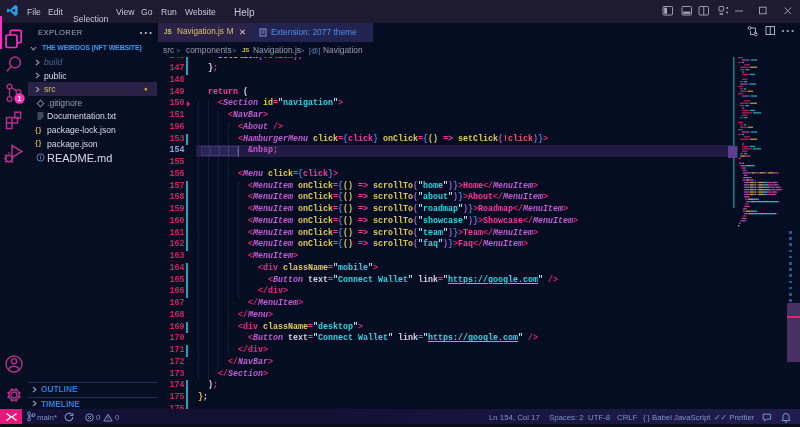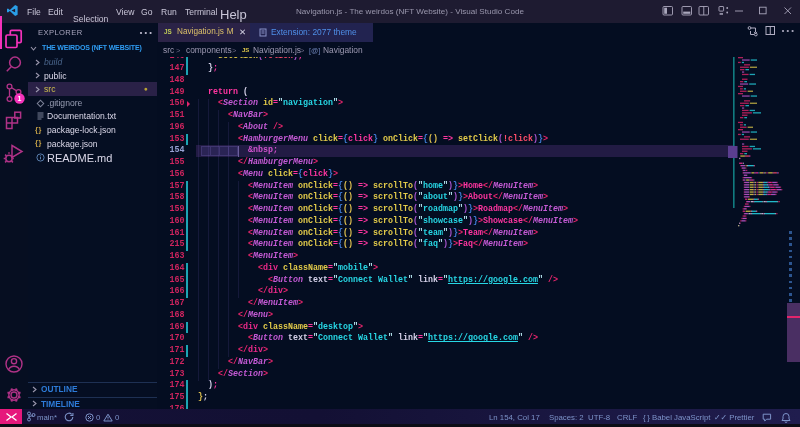--- a/index.html
+++ b/index.html
@@ -33,23 +33,22 @@
 <div style="position:absolute;left:0;top:0;width:800px;height:23px;background:#1e1b31">
 <svg width="11" height="11" style="position:absolute;left:6.5px;top:4.5px" viewBox="0 0 100 100">
  <path d="M96.5 10.7 L73.8 0 L25.7 45.3 L8.9 32.2 L0 36.7 v26.6 l8.9 4.5 L25.7 54.7 L73.8 100 L96.5 89.3 Z M73.8 66.6 L40.2 50 L73.8 33.4 Z" fill="#2a9fe8"></path>
 </svg>
 <span style="position:absolute;left:27px;top:7px;font-size:8.6px;color:#c9c6d8">File</span>
     <span style="position:absolute;left:48px;top:7px;font-size:8.6px;color:#c9c6d8">Edit</span>
     <span style="position:absolute;left:73px;top:14px;font-size:8.6px;color:#c9c6d8">Selection</span>
     <span style="position:absolute;left:116px;top:7px;font-size:8.6px;color:#c9c6d8">View</span>
     <span style="position:absolute;left:141px;top:7px;font-size:8.6px;color:#c9c6d8">Go</span>
     <span style="position:absolute;left:161px;top:7px;font-size:8.6px;color:#c9c6d8">Run</span>
-    <span style="position:absolute;left:185px;top:7px;font-size:8.6px;color:#c9c6d8">Terminal</span>
-    <span style="position:absolute;left:220px;top:7px;font-size:13px;color:#c9c6d8">Help</span>
-<span style="position:absolute;left:296px;top:7px;font-size:8.1px;color:#9a97ad">Navigation.js - The weirdos (NFT Website) - Visual Studio Code</span>
+    <span style="position:absolute;left:185px;top:7px;font-size:8.6px;color:#c9c6d8">Website</span>
+    <span style="position:absolute;left:234px;top:7px;font-size:10px;color:#c9c6d8">Help</span>
 <svg width="140" height="16" style="position:absolute;left:660px;top:3px" fill="none" stroke="#aaa7bc" stroke-width="0.9">
  <rect x="3" y="3.5" width="9.5" height="8.5" rx="1"></rect>
       <rect x="4.2" y="4.7" width="2.8" height="6.1" fill="#aaa7bc" stroke="none"></rect>
  <rect x="22" y="3.5" width="9.5" height="8.5" rx="1"></rect>
       <rect x="23.2" y="8.6" width="7.1" height="2.2" fill="#aaa7bc" stroke="none"></rect>
  <rect x="39" y="3.5" width="9.5" height="8.5" rx="1"></rect>
       <path d="M43.75 3.5 v8.5"></path>
  <rect x="59" y="3.5" width="4.6" height="4.6" rx="0.5"></rect>
       <circle cx="67.2" cy="5" r="0.9" fill="#aaa7bc" stroke="none"></circle>
       <circle cx="67.2" cy="9.5" r="0.9" fill="#aaa7bc" stroke="none"></circle>
@@ -226,34 +225,33 @@
 <div class="cl" style="top:98.47px"><span class="t-sp">    </span><span class="t-tagp">&lt;</span><span class="t-tag">Section</span><span class="t-sp"> </span><span class="t-attr">id</span><span class="t-eq">=</span><span class="t-strq">"</span><span class="t-str">navigation</span><span class="t-strq">"</span><span class="t-tagp">&gt;</span></div>
 <div class="ln" style="top:110.22px">151</div>
 <div class="cl" style="top:110.22px"><span class="t-sp">      </span><span class="t-tagp">&lt;</span><span class="t-tag">NavBar</span><span class="t-tagp">&gt;</span></div>
 <div class="ln" style="top:121.97px">196</div>
 <div class="cl" style="top:121.97px"><span class="t-sp">        </span><span class="t-tagp">&lt;</span><span class="t-tag">About</span><span class="t-sp"> </span><span class="t-tagp">/&gt;</span></div>
 <div class="ln" style="top:133.72px">153</div>
 <div class="cl" style="top:133.72px"><span class="t-sp">        </span><span class="t-tagp">&lt;</span><span class="t-tag">HamburgerMenu</span><span class="t-sp"> </span><span class="t-attr">click</span><span class="t-eq">=</span><span class="t-brB">{</span><span class="t-var">click</span><span class="t-brB">}</span><span class="t-sp"> </span><span class="t-attr">onClick</span><span class="t-eq">=</span><span class="t-brB">{</span><span class="t-brG">()</span><span class="t-sp"> </span><span class="t-eq">=&gt;</span><span class="t-sp"> </span><span class="t-fn">setClick</span><span class="t-brP">(</span><span class="t-neg">!click</span><span class="t-brP">)</span><span class="t-brB">}</span><span class="t-tagp">&gt;</span></div>
 <div class="lnA" style="top:145.47px">154</div>
 <div class="cl" style="top:145.47px"><span class="t-sp">          </span><span class="t-ent">&amp;nbsp;</span></div>
 <div class="ln" style="top:157.22px">155</div>
-<div class="cl" style="top:157.22px"><span class="t-sp">        </span><span class="t-tagp">&lt;/</span><span class="t-tag">HamburgerMenu</span><span class="t-tagp">&gt;</span></div>
 <div class="ln" style="top:168.97px">156</div>
 <div class="cl" style="top:168.97px"><span class="t-sp">        </span><span class="t-tagp">&lt;</span><span class="t-tag">Menu</span><span class="t-sp"> </span><span class="t-attr">click</span><span class="t-eq">=</span><span class="t-brB">{</span><span class="t-var">click</span><span class="t-brB">}</span><span class="t-tagp">&gt;</span></div>
 <div class="ln" style="top:180.72px">157</div>
 <div class="cl" style="top:180.72px"><span class="t-sp">          </span><span class="t-tagp">&lt;</span><span class="t-tag">MenuItem</span><span class="t-sp"> </span><span class="t-attr">onClick</span><span class="t-eq">=</span><span class="t-brB">{</span><span class="t-brG">()</span><span class="t-sp"> </span><span class="t-eq">=&gt;</span><span class="t-sp"> </span><span class="t-fn">scrollTo</span><span class="t-brP">(</span><span class="t-strq">"</span><span class="t-str">home</span><span class="t-strq">"</span><span class="t-brP">)</span><span class="t-brB">}</span><span class="t-tagp">&gt;</span><span class="t-var">Home</span><span class="t-tagp">&lt;/</span><span class="t-tag">MenuItem</span><span class="t-tagp">&gt;</span></div>
 <div class="ln" style="top:192.47px">158</div>
 <div class="cl" style="top:192.47px"><span class="t-sp">          </span><span class="t-tagp">&lt;</span><span class="t-tag">MenuItem</span><span class="t-sp"> </span><span class="t-attr">onClick</span><span class="t-eq">=</span><span class="t-brB">{</span><span class="t-brG">()</span><span class="t-sp"> </span><span class="t-eq">=&gt;</span><span class="t-sp"> </span><span class="t-fn">scrollTo</span><span class="t-brP">(</span><span class="t-strq">"</span><span class="t-str">about</span><span class="t-strq">"</span><span class="t-brP">)</span><span class="t-brB">}</span><span class="t-tagp">&gt;</span><span class="t-var">About</span><span class="t-tagp">&lt;/</span><span class="t-tag">MenuItem</span><span class="t-tagp">&gt;</span></div>
 <div class="ln" style="top:204.22px">159</div>
 <div class="cl" style="top:204.22px"><span class="t-sp">          </span><span class="t-tagp">&lt;</span><span class="t-tag">MenuItem</span><span class="t-sp"> </span><span class="t-attr">onClick</span><span class="t-eq">=</span><span class="t-brB">{</span><span class="t-brG">()</span><span class="t-sp"> </span><span class="t-eq">=&gt;</span><span class="t-sp"> </span><span class="t-fn">scrollTo</span><span class="t-brP">(</span><span class="t-strq">"</span><span class="t-str">roadmap</span><span class="t-strq">"</span><span class="t-brP">)</span><span class="t-brB">}</span><span class="t-tagp">&gt;</span><span class="t-var">Roadmap</span><span class="t-tagp">&lt;/</span><span class="t-tag">MenuItem</span><span class="t-tagp">&gt;</span></div>
 <div class="ln" style="top:215.97px">160</div>
 <div class="cl" style="top:215.97px"><span class="t-sp">          </span><span class="t-tagp">&lt;</span><span class="t-tag">MenuItem</span><span class="t-sp"> </span><span class="t-attr">onClick</span><span class="t-eq">=</span><span class="t-brB">{</span><span class="t-brG">()</span><span class="t-sp"> </span><span class="t-eq">=&gt;</span><span class="t-sp"> </span><span class="t-fn">scrollTo</span><span class="t-brP">(</span><span class="t-strq">"</span><span class="t-str">showcase</span><span class="t-strq">"</span><span class="t-brP">)</span><span class="t-brB">}</span><span class="t-tagp">&gt;</span><span class="t-var">Showcase</span><span class="t-tagp">&lt;/</span><span class="t-tag">MenuItem</span><span class="t-tagp">&gt;</span></div>
 <div class="ln" style="top:227.72px">161</div>
 <div class="cl" style="top:227.72px"><span class="t-sp">          </span><span class="t-tagp">&lt;</span><span class="t-tag">MenuItem</span><span class="t-sp"> </span><span class="t-attr">onClick</span><span class="t-eq">=</span><span class="t-brB">{</span><span class="t-brG">()</span><span class="t-sp"> </span><span class="t-eq">=&gt;</span><span class="t-sp"> </span><span class="t-fn">scrollTo</span><span class="t-brP">(</span><span class="t-strq">"</span><span class="t-str">team</span><span class="t-strq">"</span><span class="t-brP">)</span><span class="t-brB">}</span><span class="t-tagp">&gt;</span><span class="t-var">Team</span><span class="t-tagp">&lt;/</span><span class="t-tag">MenuItem</span><span class="t-tagp">&gt;</span></div>
-<div class="ln" style="top:239.47px">215</div>
+<div class="ln" style="top:239.47px">162</div>
 <div class="cl" style="top:239.47px"><span class="t-sp">          </span><span class="t-tagp">&lt;</span><span class="t-tag">MenuItem</span><span class="t-sp"> </span><span class="t-attr">onClick</span><span class="t-eq">=</span><span class="t-brB">{</span><span class="t-brG">()</span><span class="t-sp"> </span><span class="t-eq">=&gt;</span><span class="t-sp"> </span><span class="t-fn">scrollTo</span><span class="t-brP">(</span><span class="t-strq">"</span><span class="t-str">faq</span><span class="t-strq">"</span><span class="t-brP">)</span><span class="t-brB">}</span><span class="t-tagp">&gt;</span><span class="t-var">Faq</span><span class="t-tagp">&lt;/</span><span class="t-tag">MenuItem</span><span class="t-tagp">&gt;</span></div>
 <div class="ln" style="top:251.23px">163</div>
 <div class="cl" style="top:251.23px"><span class="t-sp">          </span><span class="t-tagp">&lt;</span><span class="t-tag">MenuItem</span><span class="t-tagp">&gt;</span></div>
 <div class="ln" style="top:262.98px">164</div>
 <div class="cl" style="top:262.98px"><span class="t-sp">            </span><span class="t-tagp">&lt;</span><span class="t-htag">div</span><span class="t-sp"> </span><span class="t-attr">className</span><span class="t-eq">=</span><span class="t-strq">"</span><span class="t-str">mobile</span><span class="t-strq">"</span><span class="t-tagp">&gt;</span></div>
 <div class="ln" style="top:274.73px">165</div>
 <div class="cl" style="top:274.73px"><span class="t-sp">              </span><span class="t-tagp">&lt;</span><span class="t-tag">Button</span><span class="t-sp"> </span><span class="t-pale">text</span><span class="t-eq">=</span><span class="t-strq">"</span><span class="t-str">Connect Wallet</span><span class="t-strq">"</span><span class="t-sp"> </span><span class="t-pale">link</span><span class="t-eq">=</span><span class="t-strq">"</span><span class="t-stru">https://google.com</span><span class="t-strq">"</span><span class="t-sp"> </span><span class="t-tagp">/&gt;</span></div>
 <div class="ln" style="top:286.48px">166</div>
 <div class="cl" style="top:286.48px"><span class="t-sp">            </span><span class="t-tagp">&lt;/</span><span class="t-htag">div</span><span class="t-tagp">&gt;</span></div>
 <div class="ln" style="top:298.23px">167</div>

